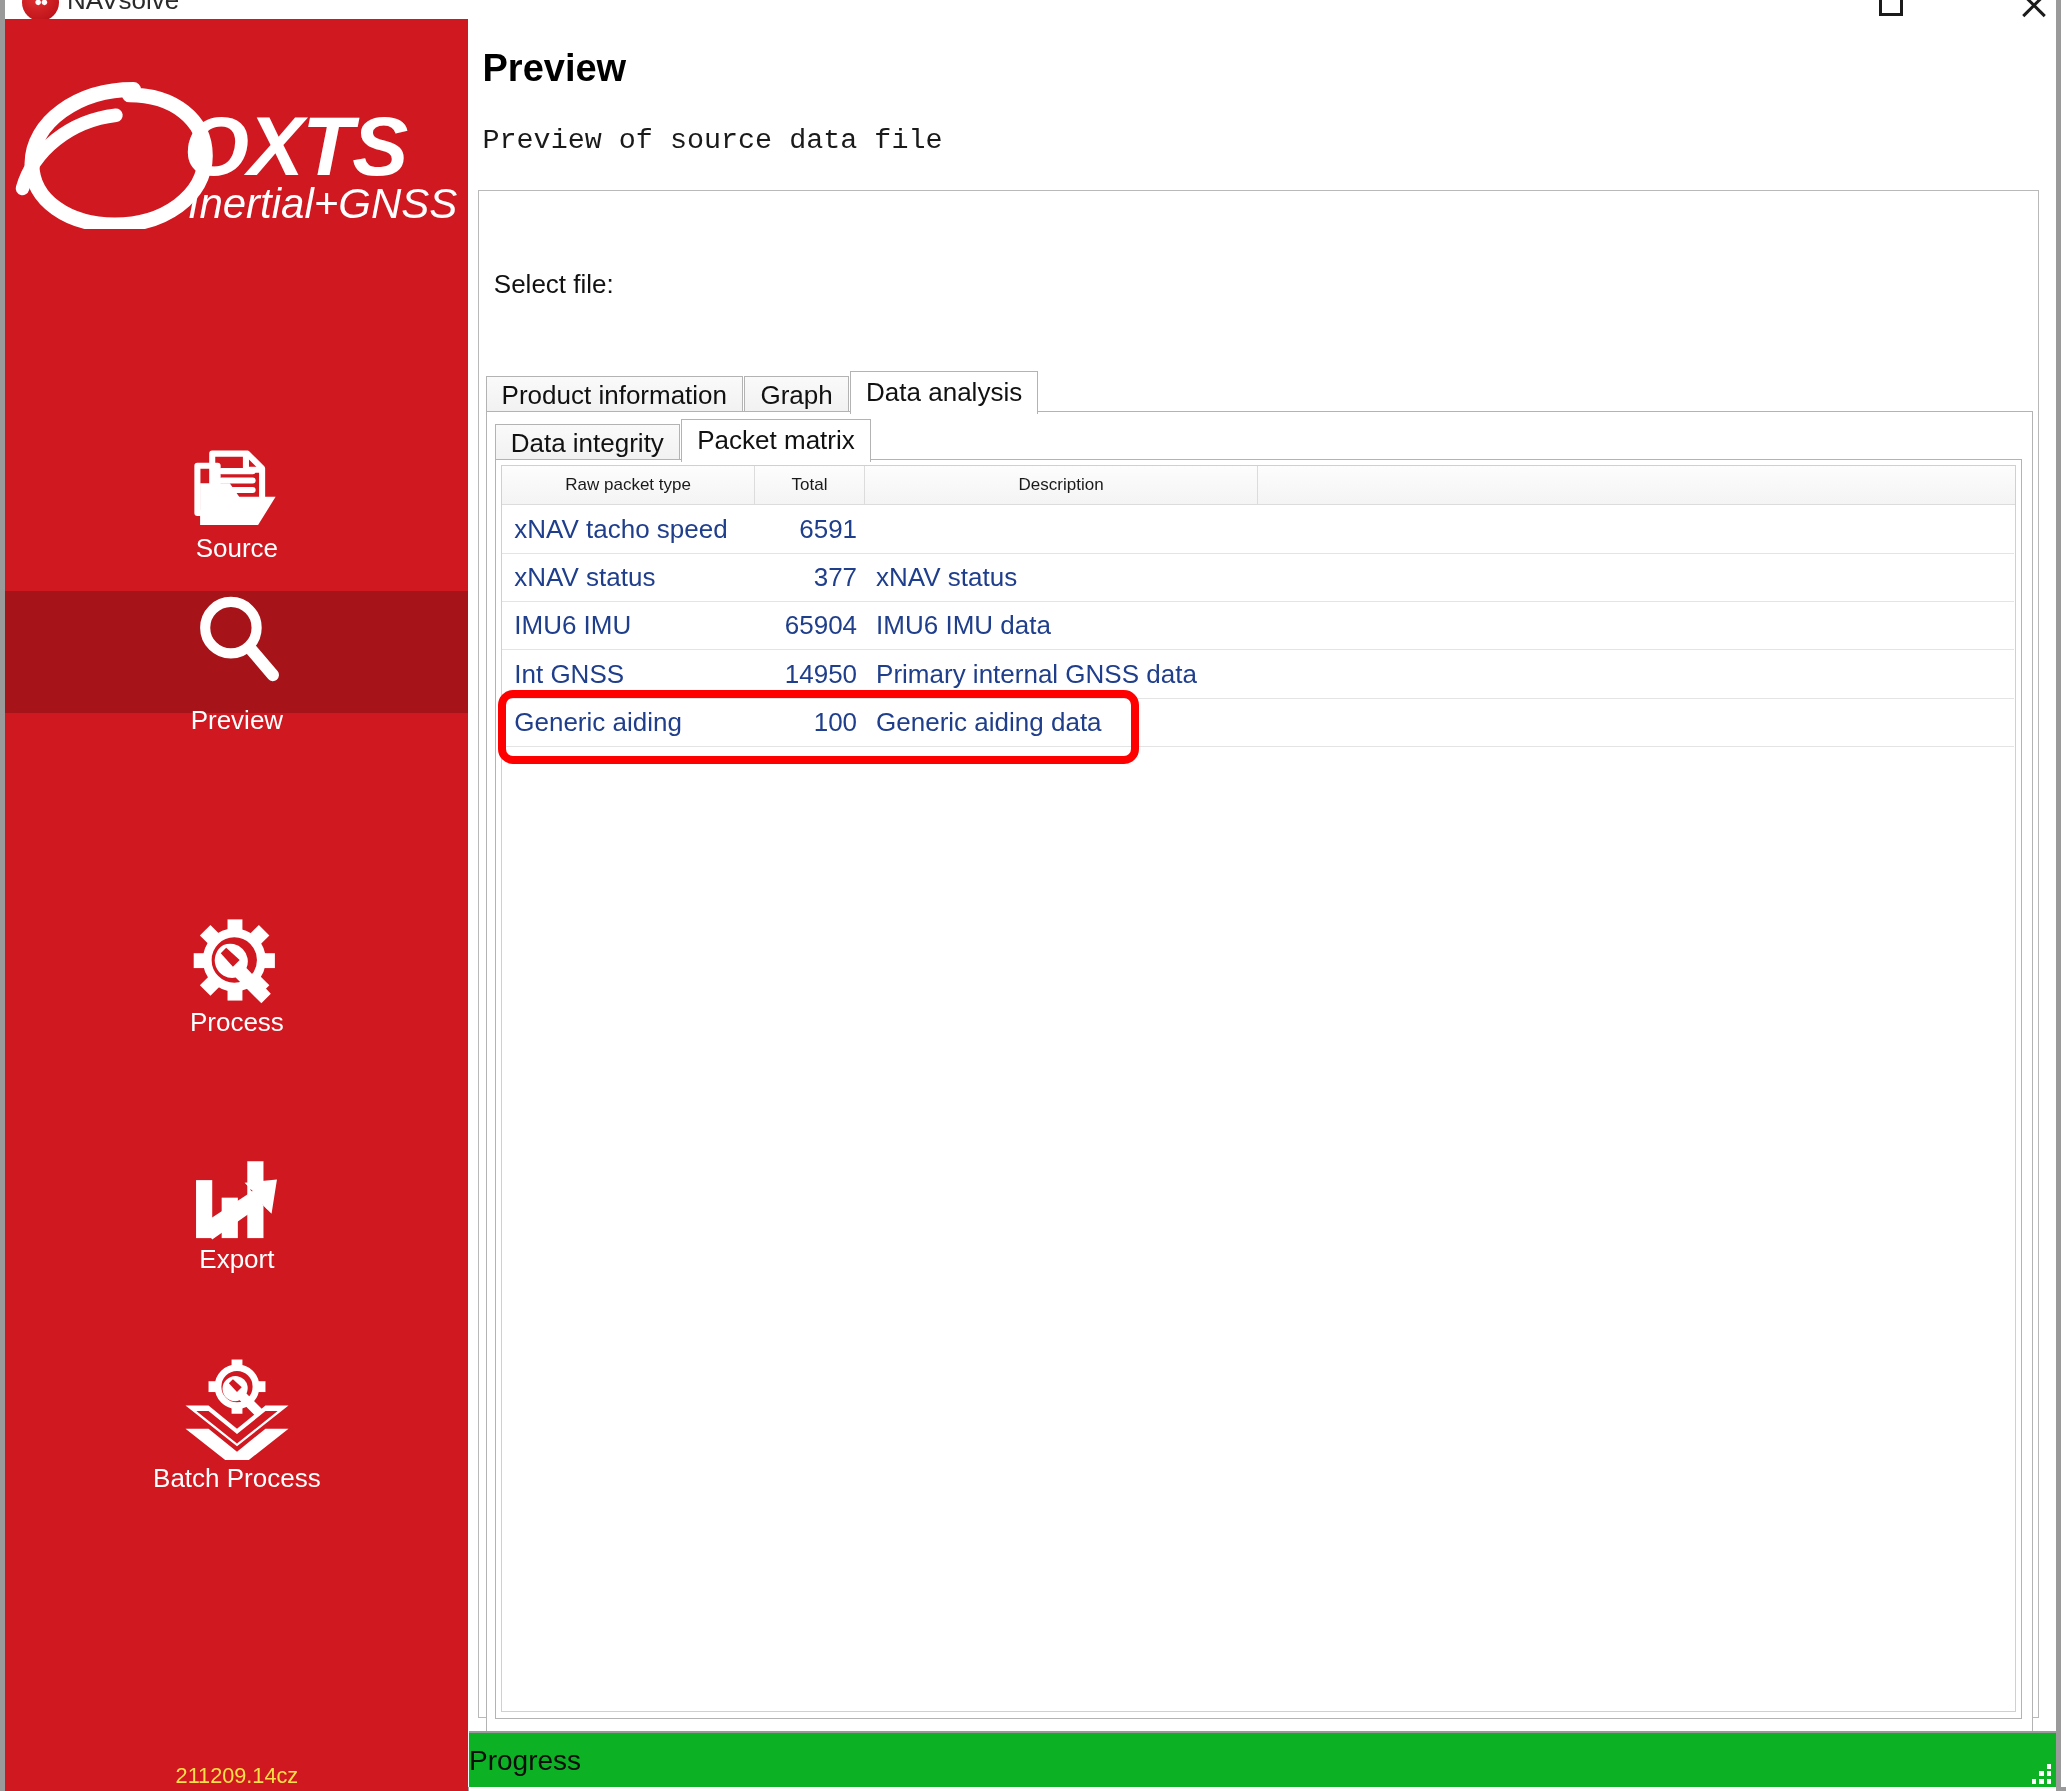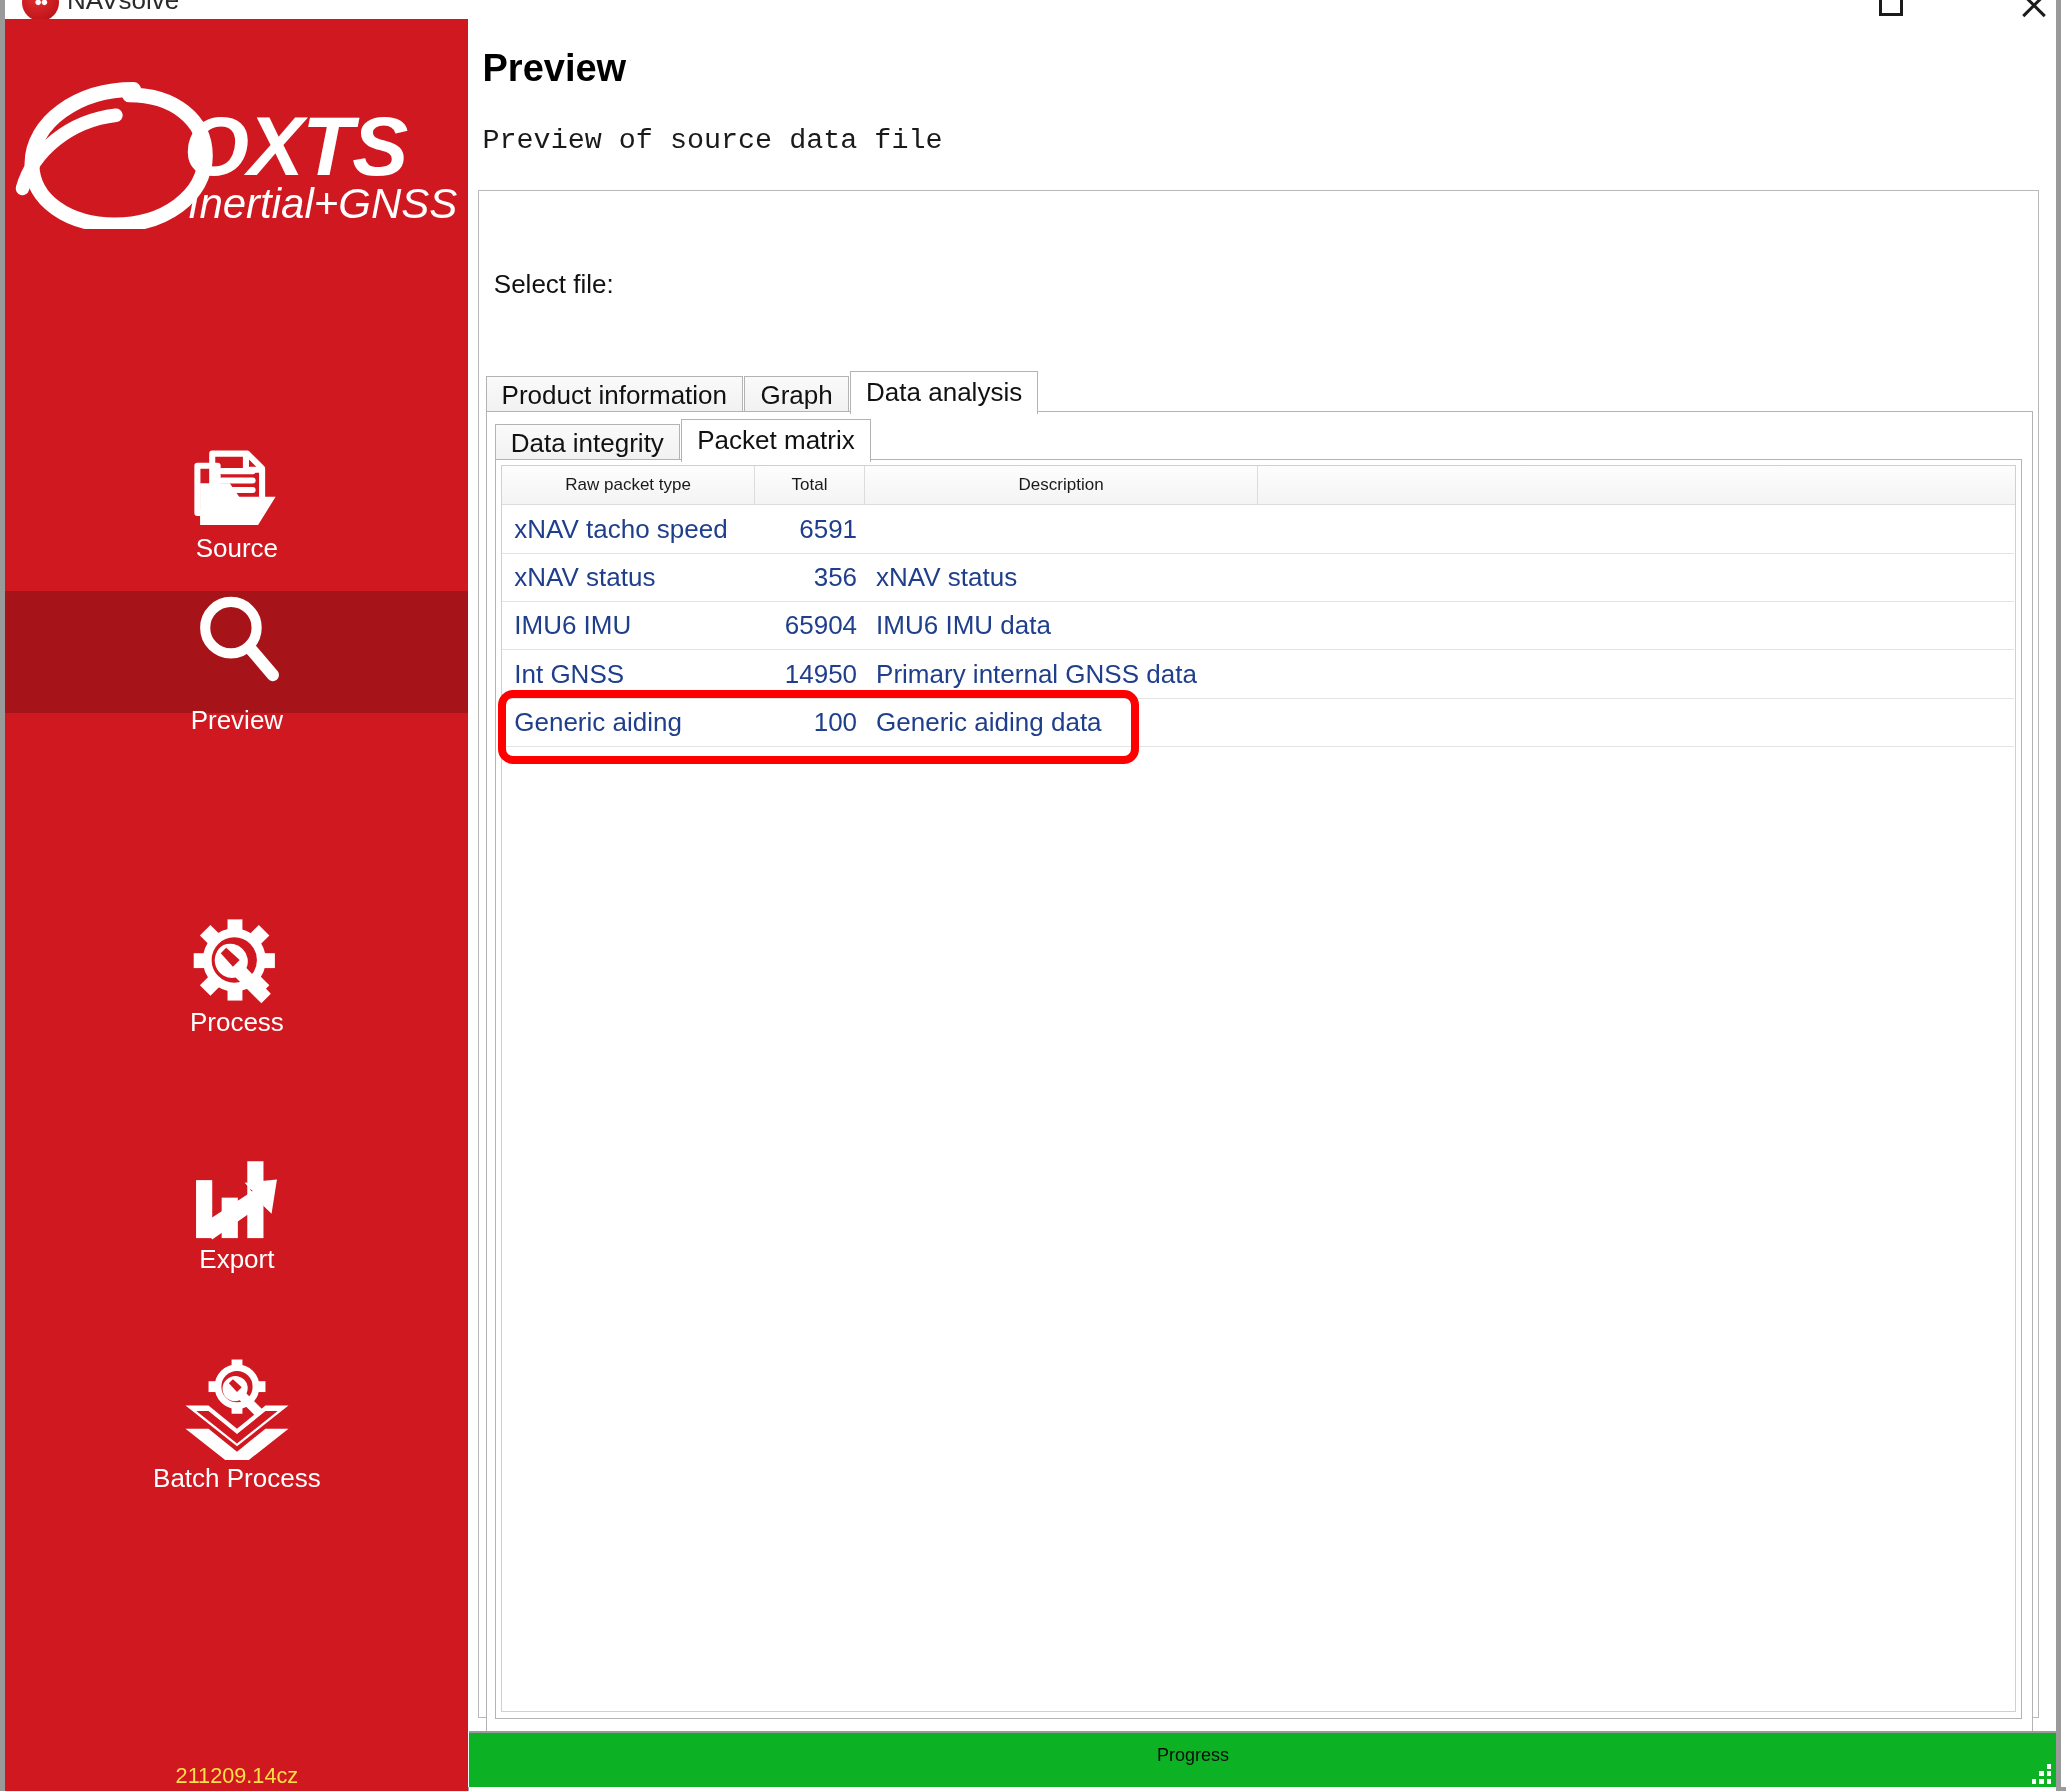--- a/index.html
+++ b/index.html
@@ -413,22 +413,21 @@
     height: 56px;
     background: #0db224;
     border-top: 2px solid #9a9a9a;
     box-sizing: border-box;
     overflow: hidden;
   }
   #progress-label {
     position: absolute;
     left: 0; top: 12.2px;
     width: 1448px;
-    text-align: center;
-    font-size: 18px;
+    font-size: 28px;
     color: #0d0d0d;
   }
   #resize-grip {
     position: absolute;
     right: 4.1px; bottom: 2.7px;
     width: 20.3px; height: 20.3px;
   }
   #resize-grip i {
     position: absolute;
     width: 4.7px; height: 4.7px;
@@ -593,21 +592,21 @@
                     <div class="hcell" id="h-desc">Description</div>
                     <div class="hcell" id="h-pad"></div>
                   </div>
 
                   <div class="grid-row" style="top:39px">
                     <span class="cell c-type">xNAV tacho speed</span>
                     <span class="cell c-total">6591</span>
                   </div>
                   <div class="grid-row" style="top:87px">
                     <span class="cell c-type">xNAV status</span>
-                    <span class="cell c-total">356</span>
+                    <span class="cell c-total">377</span>
                     <span class="cell c-desc">xNAV status</span>
                   </div>
                   <div class="grid-row" style="top:135px">
                     <span class="cell c-type">IMU6 IMU</span>
                     <span class="cell c-total">65904</span>
                     <span class="cell c-desc">IMU6 IMU data</span>
                   </div>
                   <div class="grid-row" style="top:184px">
                     <span class="cell c-type">Int GNSS</span>
                     <span class="cell c-total">14950</span>

